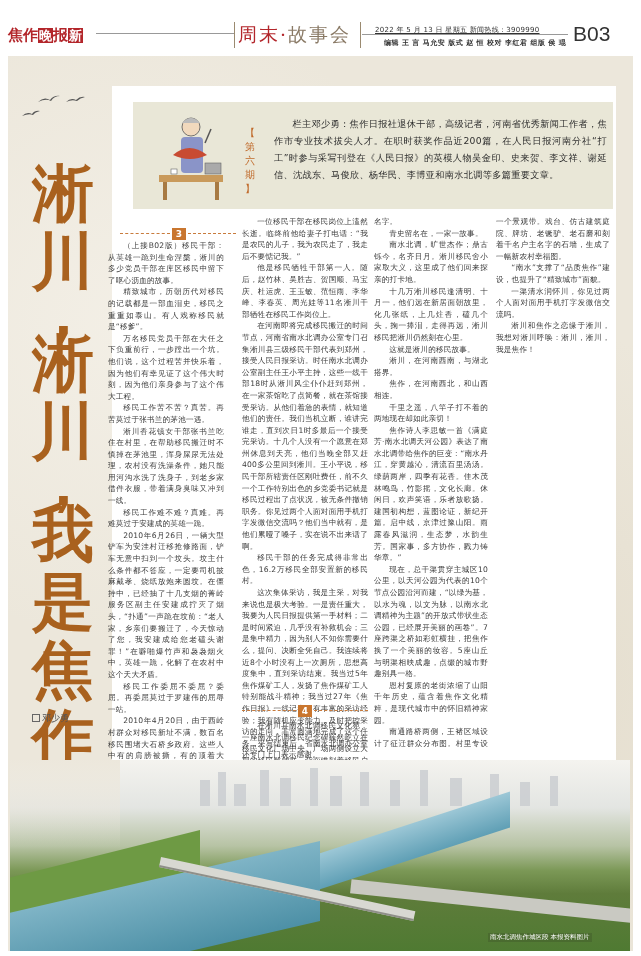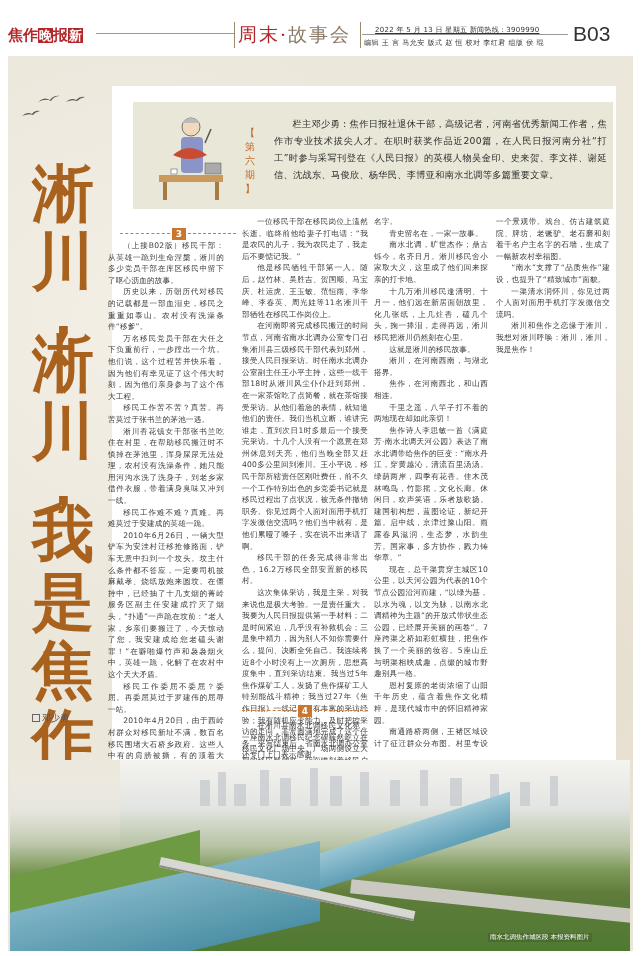--- a/index.html
+++ b/index.html
@@ -9,21 +9,21 @@
   
   .masthead { position: absolute; left: 0; top: 0; width: 641px; height: 50px; background: #fff; text-align: center; }
   .logo { position: absolute; left: 8px; top: 26px; font-family: "DejaVu Serif", serif; font-weight: bold; font-size: 15px; color: #b3262b; letter-spacing: 0px; }
   .logo .box { display: inline-block; background: #b3262b; color: #fff; padding: 0 1px; font-size: 13px; line-height: 15px; }
   .hline { position: absolute; left: 96px; top: 33px; width: 138px; height: 1px; background: #999; }
   .vsep { position: absolute; width: 1px; background: #9a8a70; }
   .section-title { position: absolute; left: 238px; top: 22px; font-family: "DejaVu Serif", serif; font-size: 19px; color: #b3262b; letter-spacing: 2px; }
   .section-title .sub { color: #8a7a66; }
   .meta-line { position: absolute; left: 375px; top: 25px; font-size: 7px; color: #333; white-space: nowrap; letter-spacing: 0.3px; text-decoration: underline; }
   .meta-rule { position: absolute; left: 362px; top: 34px; width: 206px; height: 1px; background: #999; }
-  .editors { position: absolute; left: 364px; top: 38px; font-size: 7px; color: #333; white-space: nowrap; letter-spacing: 0.5px; }
+  .editors { position: absolute; left: 384px; top: 38px; font-size: 7px; color: #333; white-space: nowrap; letter-spacing: 0.5px; font-weight: bold; }
   .page-num { position: absolute; left: 573px; top: 22px; font-family: "Liberation Sans", sans-serif; font-size: 21px; color: #333; }
 
   
   .frame { position: absolute; left: 8px; top: 56px; width: 625px; height: 895px;
            background: #ece7db;
            background-image: radial-gradient(circle at 20% 30%, #f3efe6 0%, transparent 40%), radial-gradient(circle at 80% 70%, #e4ddcd 0%, transparent 45%); }
   .inner { position: absolute; left: 112px; top: 86px; width: 504px; height: 685px; background: #fff; }
 
   
   .intro { position: absolute; left: 133px; top: 102px; width: 480px; height: 107px; background: #e9e7d7; }
@@ -126,21 +126,21 @@
 <div class="intro-text">栏主邓少勇：焦作日报社退休干部，高级记者，河南省优秀新闻工作者，焦作市专业技术拔尖人才。在职时获奖作品近200篇，在人民日报河南分社“打工”时参与采写刊登在《人民日报》的英模人物吴金印、史来贺、李文祥、谢延信、沈战东、马俊欣、杨华民、李博亚和南水北调等多篇重要文章。</div>
 
 <div class="marker" style="left:120px;top:228px;width:116px;">
   <div class="dash" style="left:0;width:50px;"></div>
   <div class="num" style="left:52px;">3</div>
   <div class="dash" style="left:68px;width:48px;"></div>
 </div>
 
 <div class="col c1">
   <p>（上接B02版）移民干部：从英雄一跪到生命涅槃，淅川的多少党员干部在库区移民中留下了呕心沥血的故事。</p>
-  <p>历史以来，历朝历代对移民的记载都是一部血泪史，移民之重重如泰山。农村没有洗澡条件“移爹”。</p>
+  <p>精致城市，历朝历代对移民的记载都是一部血泪史，移民之重重如泰山。有人戏称移民就是“移爹”。</p>
   <p>万名移民党员干部在大任之下负重前行，一步蹚出一个坑。他们说，这个过程苦并快乐着，因为他们有幸见证了这个伟大时刻，因为他们亲身参与了这个伟大工程。</p>
   <p>移民工作苦不苦？真苦。再苦莫过于张书兰的茅池一遇。</p>
   <p>淅川香花镇女干部张书兰吃住在村里，在帮助移民搬迁时不慎掉在茅池里，浑身屎尿无法处理，农村没有洗澡条件，她只能用河沟水洗了洗身子，到老乡家借件衣服，带着满身臭味又冲到一线。</p>
   <p>移民工作难不难？真难。再难莫过于安建成的英雄一跪。</p>
   <p>2010年6月26日，一辆大型铲车为安洼村迁移抢修路面，铲车无意中扫到一个坟头。坟主什么条件都不答应，一定要司机披麻戴孝、烧纸放炮来圆坟。在僵持中，已经抽了十几支烟的菁岭服务区副主任安建成拧灭了烟头，“扑通”一声跪在坟前：“老人家，乡亲们要搬迁了，今天惊动了您，我安建成给您老磕头谢罪！”在噼啪爆竹声和袅袅烟火中，英雄一跪，化解了在农村中这个天大矛盾。</p>
   <p>移民工作委屈不委屈？委屈。再委屈莫过于罗建伟的屈辱一站。</p>
   <p>2010年4月20日，由于西岭村群众对移民新址不满，数百名移民围堵大石桥乡政府。这些人中有的肩膀被撕，有的顶着大锅，有的打着横幅，有的甚至在叫骂。看到伏案办公的乡党委书记，有人大叫：“罗建伟，站起来。”</p>
   <p>这一站，就从清早站到傍晚。群众换班“轰炸”，他只能一人硬撑。苦口婆心讲移民政策和政府的承诺。这罗建伟真诚一站还真起了作用。西岭村近2000移民从“誓死不搬迁”，到最后站在了搬迁队伍的第一方阵。搬迁那天，罗建伟将移民送到邓州赵集新村，离别时，一排村民向罗建伟集体鞠躬。</p>
 </div>
 

